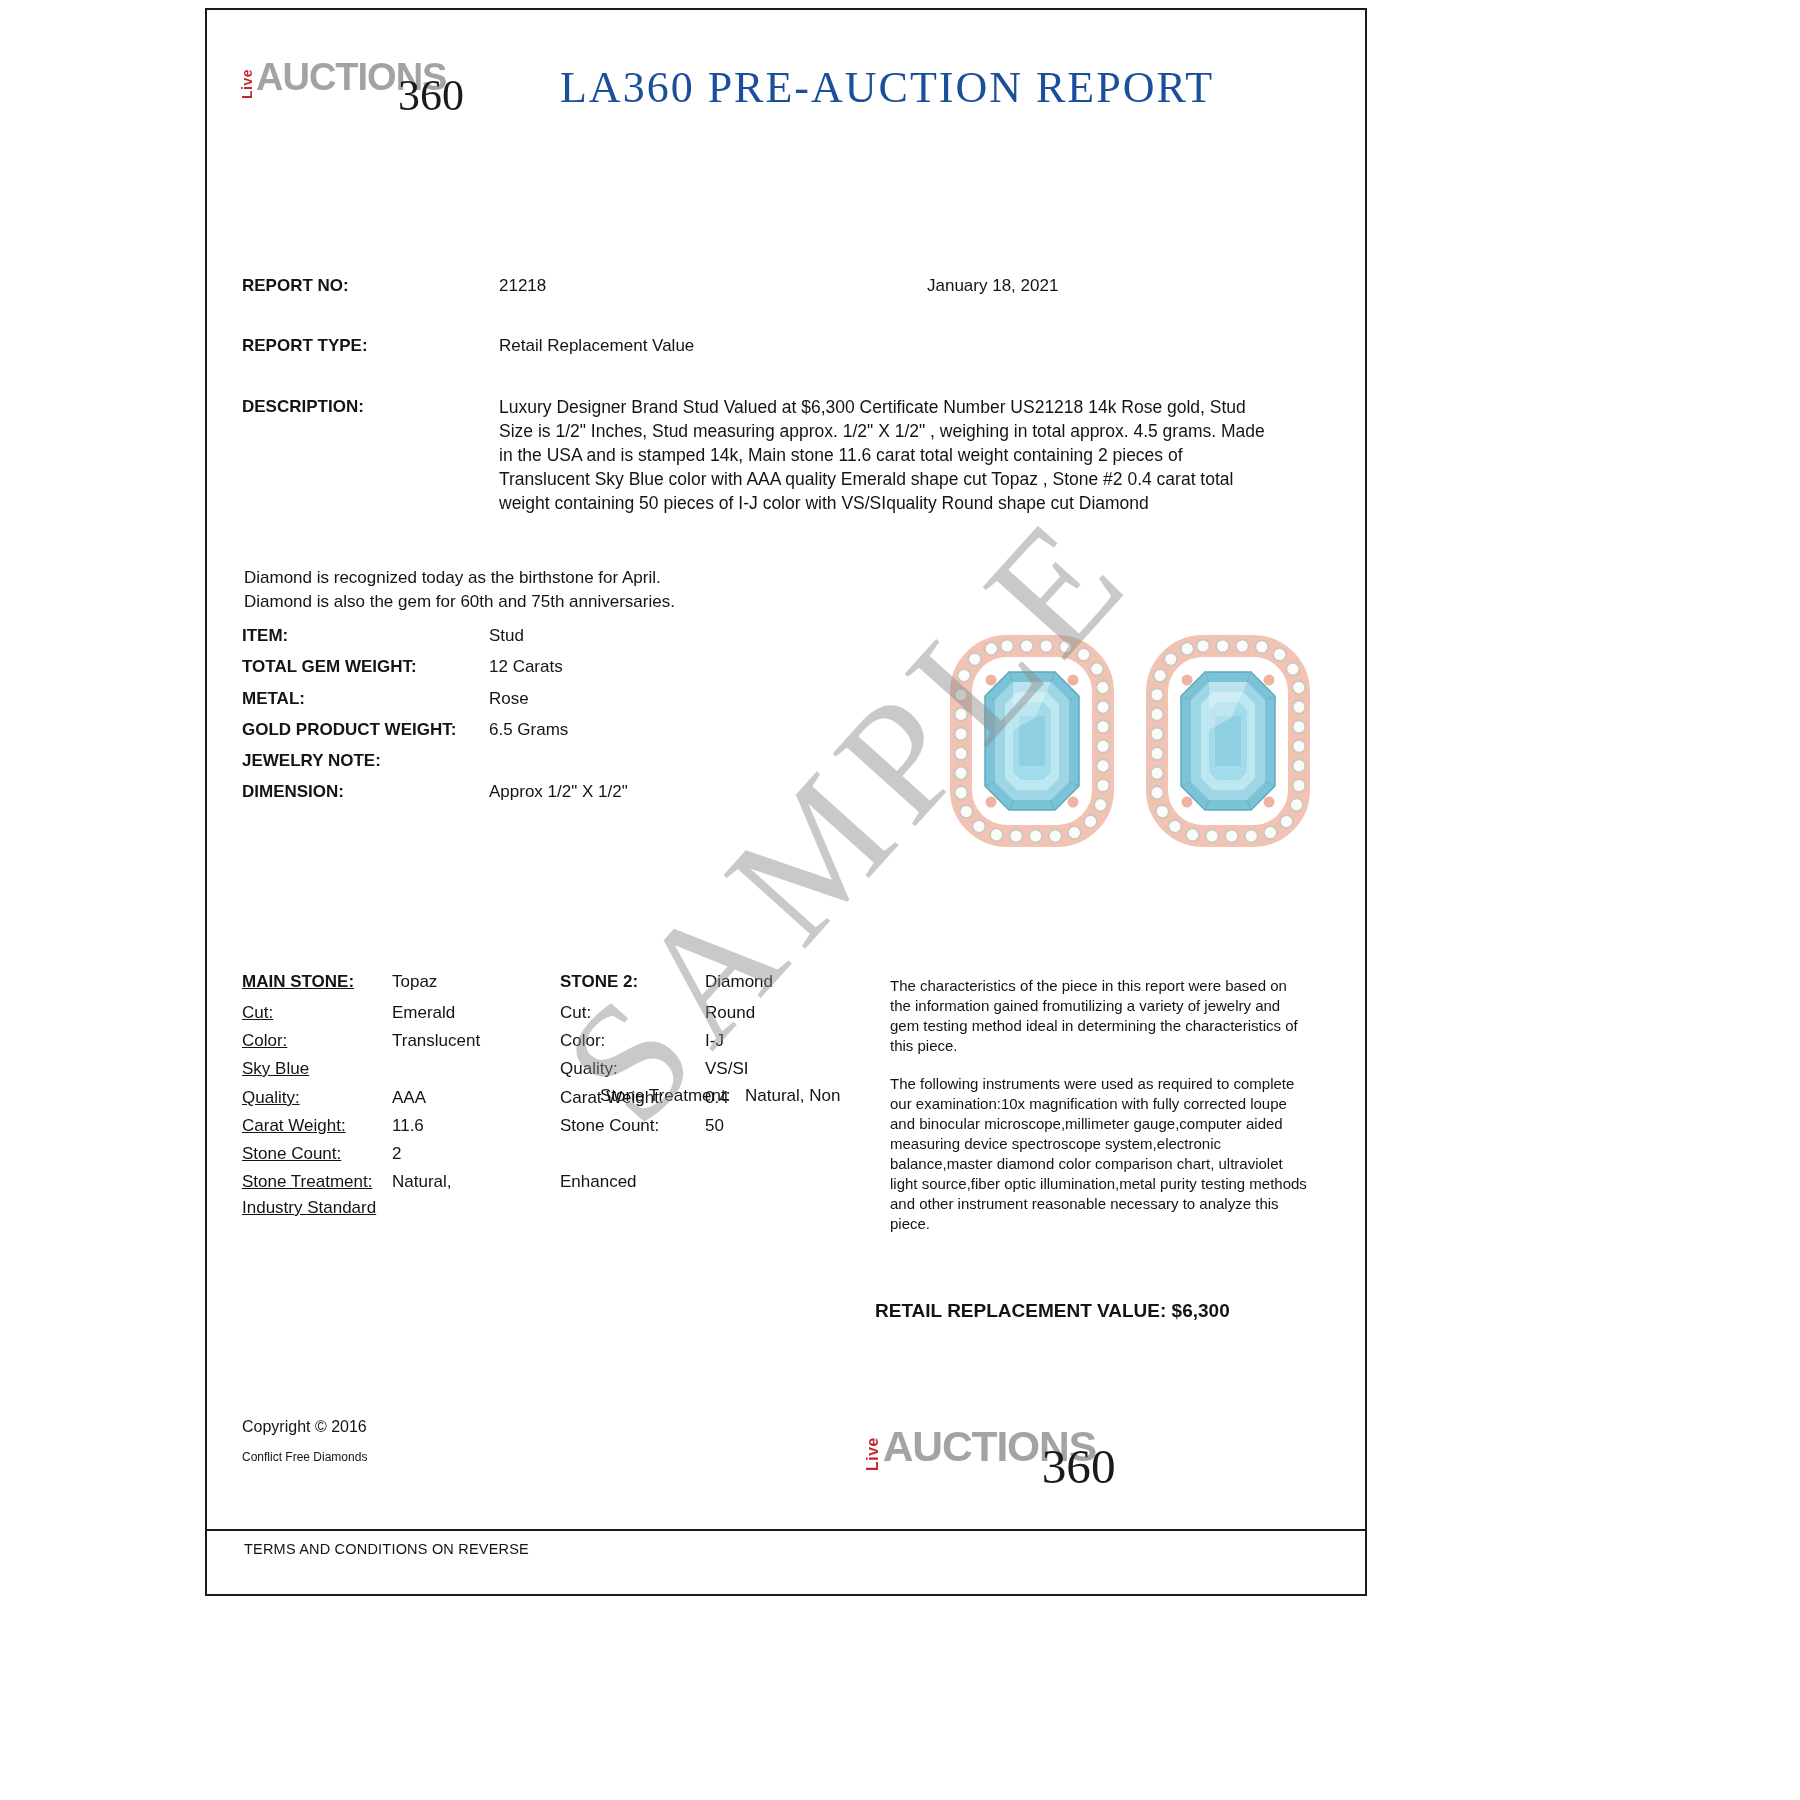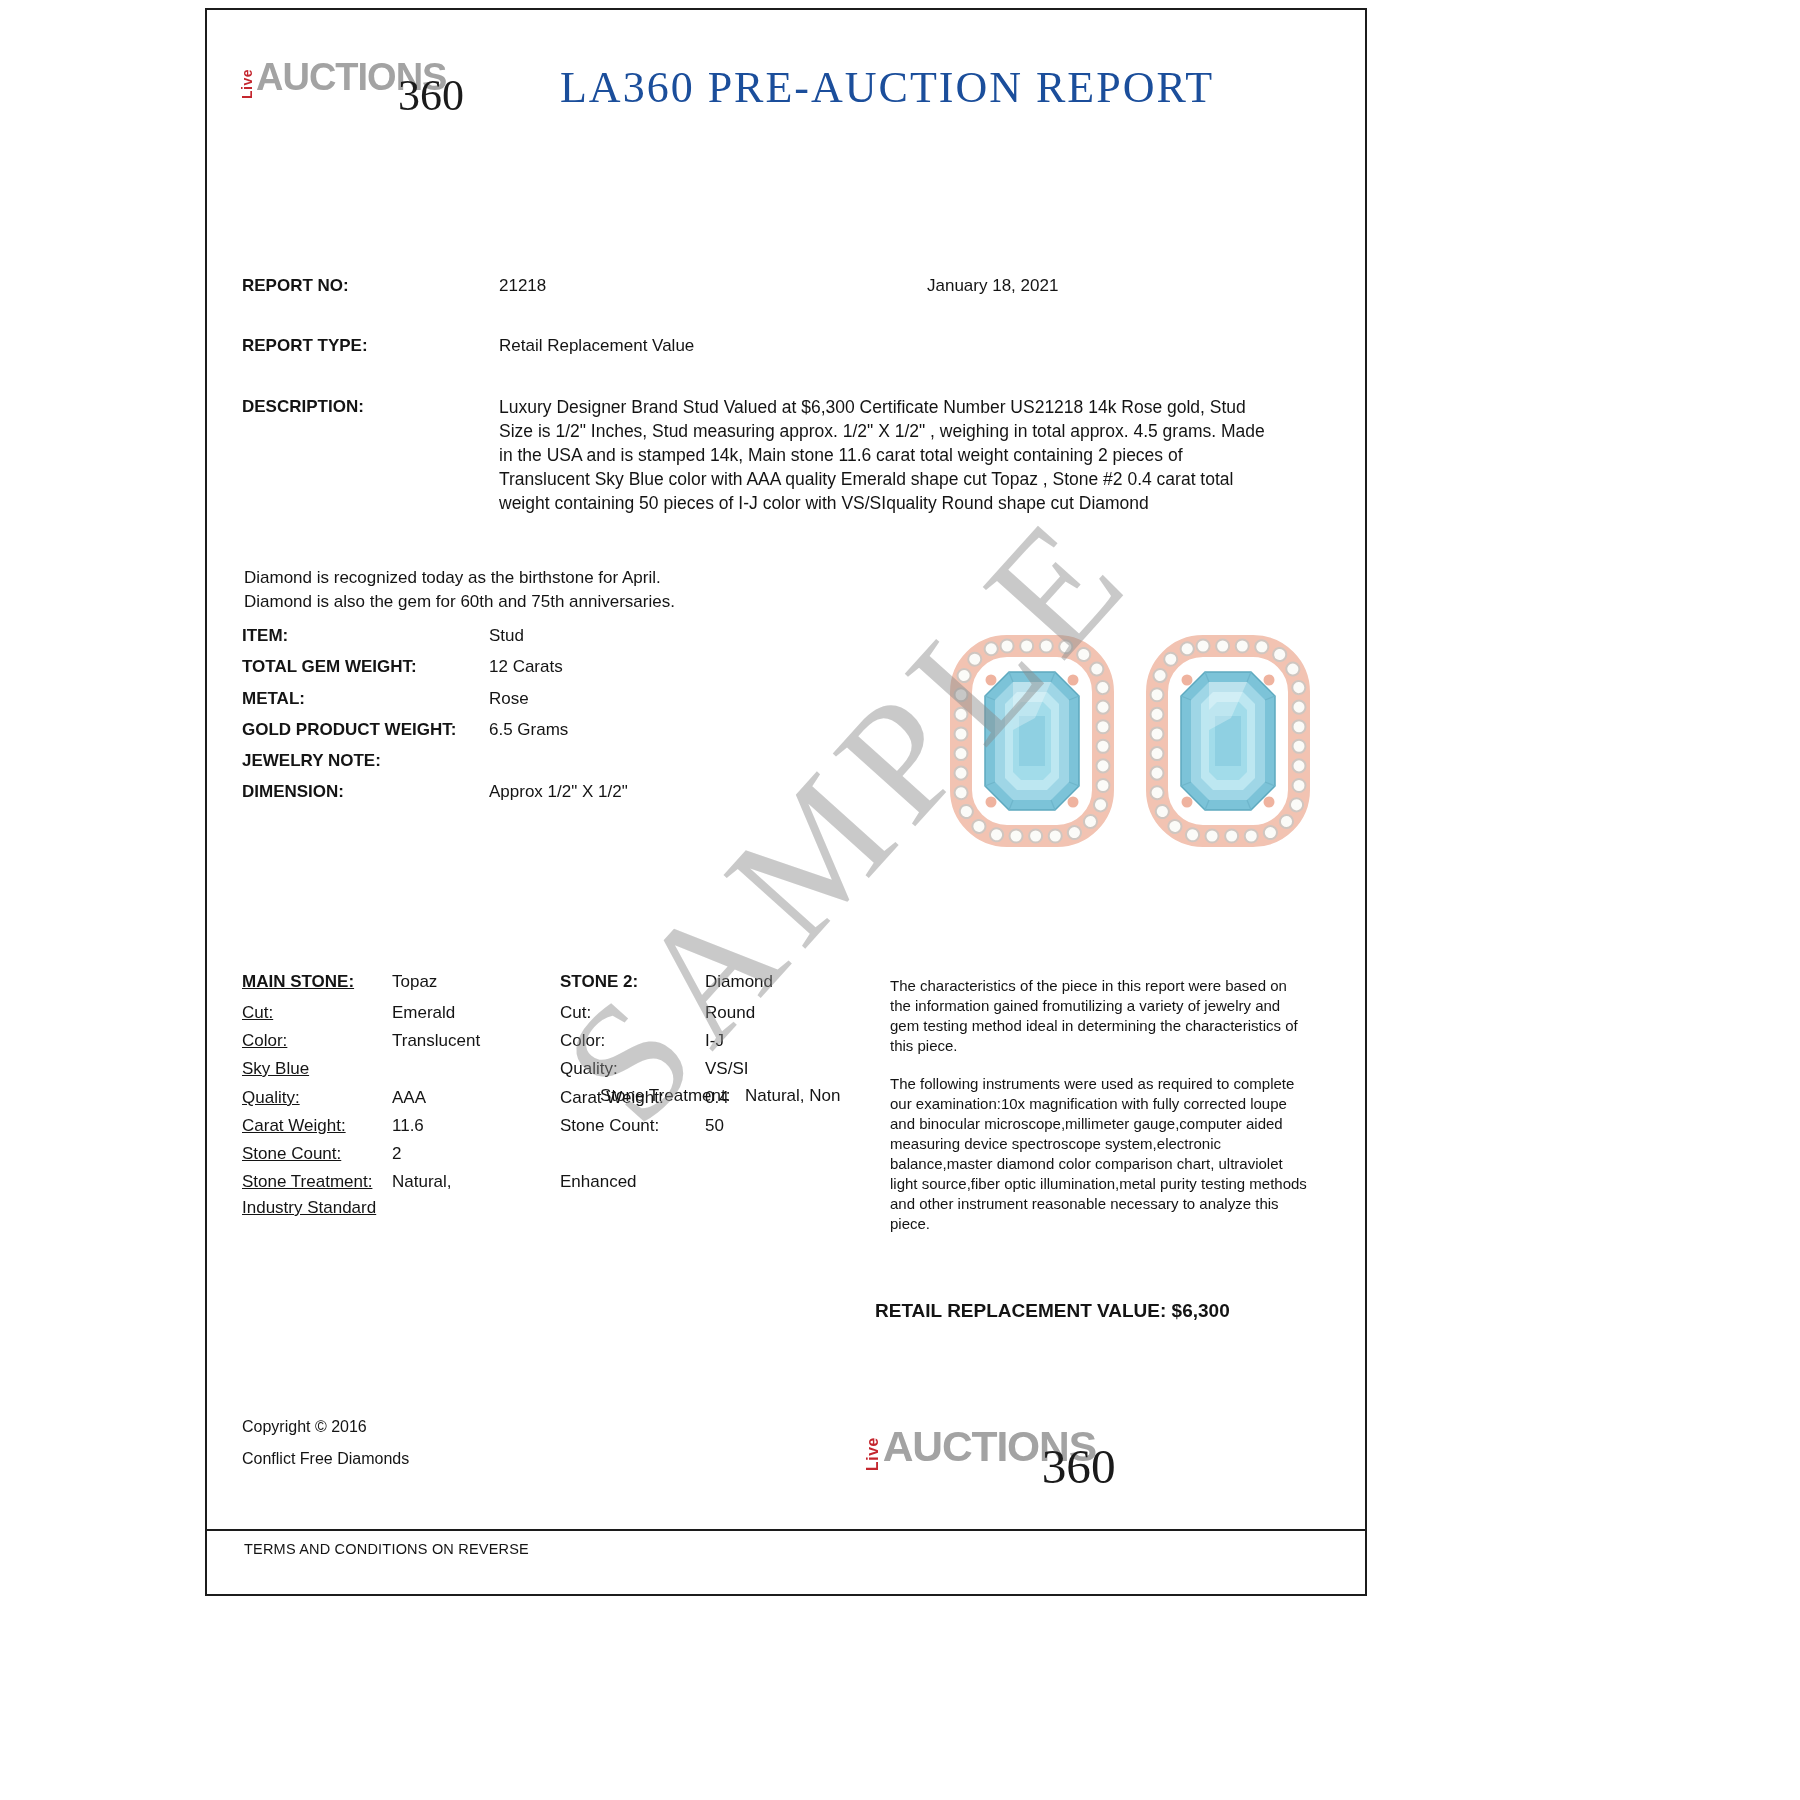--- a/index.html
+++ b/index.html
@@ -54,21 +54,21 @@
   .srow { position:absolute; font-size:17px; white-space:nowrap; }
   .srow .l { display:inline-block; }
   .col1 { left:35px; } .col1 .l { width:150px;text-decoration:underline; }
   .col2 { left:353px; } .col2 .l { width:145px; }
   .srow.bold .l { font-weight:700; }
   
   .rc-para { position:absolute; left:683px; width:417px; font-size:15px; line-height:20px; }
   .retail { position:absolute; left:668px; top:1290px; font-size:19px; font-weight:700; }
   
   .copyright { position:absolute; left:35px; top:1408px; font-size:16px; }
-  .conflict { position:absolute; left:35px; top:1440px; font-size:16px; }
+  .conflict { position:absolute; left:35px; top:1440px; font-size:12px; }
   .divider { position:absolute; left:0; top:1519px; width:100%; border-top:2px solid #1c1c1c; }
   .terms { position:absolute; left:37px; top:1531px; font-size:14.5px; letter-spacing:.2px; }
   
   .watermark {
     position:absolute; left:140px; top:707px; width:1000px; height:200px;
     line-height:200px; text-align:center; transform:rotate(-48deg);
     font-family:"Liberation Serif", serif; font-size:168px; letter-spacing:14px;
     color:#8a8a8a; opacity:.45; pointer-events:none; z-index:5;
   }
   

